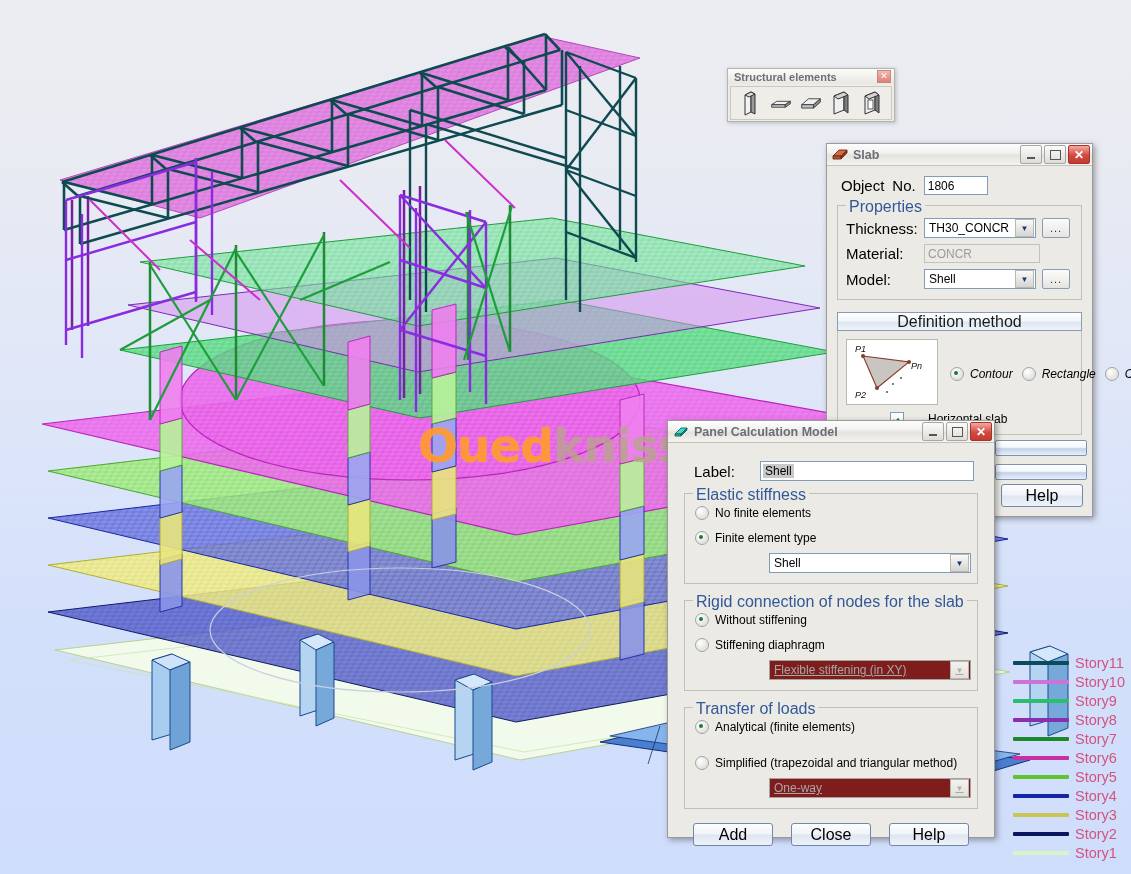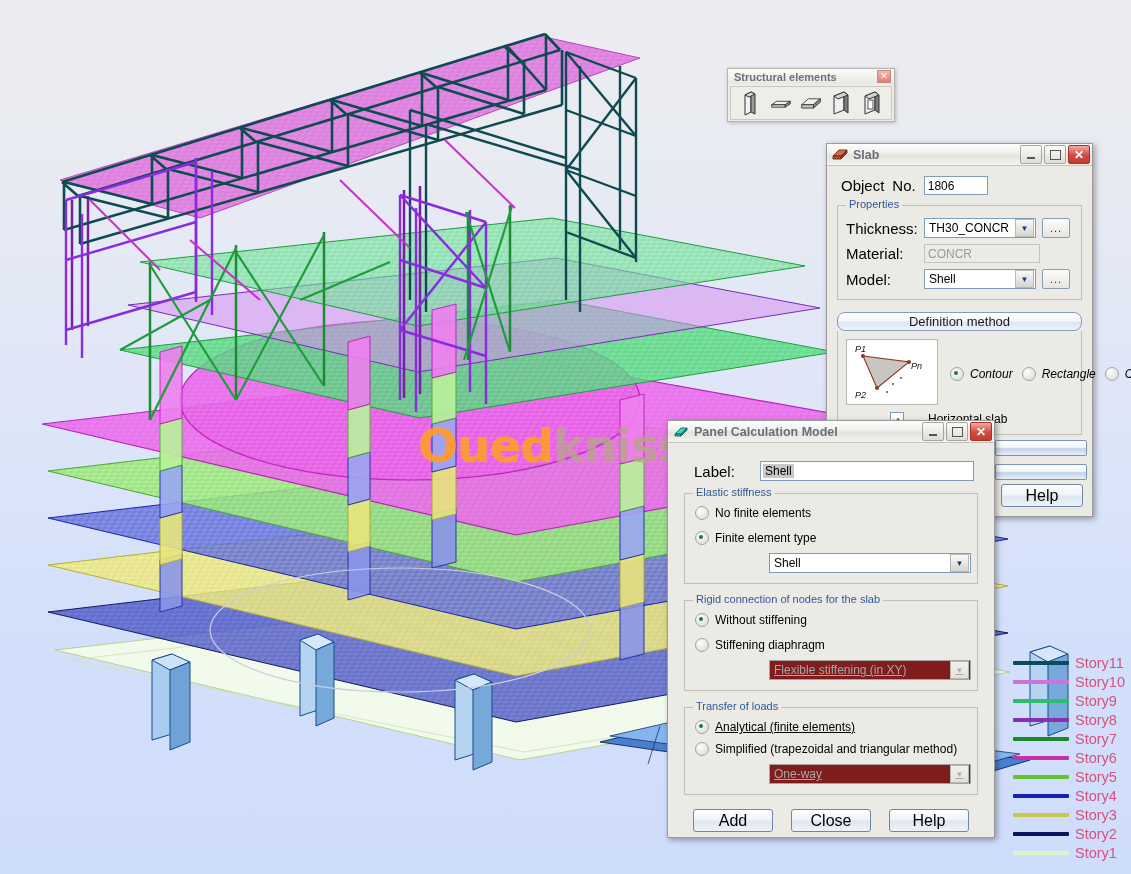--- a/index.html
+++ b/index.html
@@ -52,21 +52,21 @@
     background:linear-gradient(to bottom,#f5a9a4,#d24a3f 55%,#c33b30);
     border:1px solid #a63229;color:#fff;font-size:12px;font-weight:bold;
   }
   .wbtn .minbar{width:8px;height:2px;background:#555;margin-top:6px;}
   .wbtn .maxsq{width:9px;height:8px;border:1.5px solid #555;}
 
   
   .grp{position:relative;border:1px solid #c0c0bb;margin:0;}
   .grp>.grp-lbl{
     position:absolute;top:-8px;left:8px;background:#eceae4;
-    padding:0 3px;color:#31589a;font-size:11px;
+    padding:0 3px;color:#31589a;font-size:16px;
   }
 
   
   .lbl{font-size:15px;color:#000;}
   .txtfield{
     background:#fff;border:1px solid #7f9db9;height:17px;
     display:flex;align-items:center;padding:0 3px;font-size:12px;
   }
   .txtfield.disabled{background:#eceae4;color:#9b9b9b;border:1px solid #c3c3bd;}
   .combo{
@@ -119,24 +119,24 @@
     height:21px;border:1px solid #6f87a8;border-radius:3px;
     background:linear-gradient(to bottom,#fcfdfe 0%,#f0f3f8 48%,#dfe6f1 52%,#eef2f8 100%);
     display:flex;align-items:center;justify-content:center;
     font-size:16px;color:#000;
   }
   .bluebar{
     height:14px;border:1px solid #7d93b4;border-radius:2px;
     background:linear-gradient(to bottom,#ffffff 0%,#f4f7fb 45%,#c3d2e9 55%,#e9eff7 100%);
   }
   .sectbtn{
-    height:17px;border:1px solid #8a9cb5;border-radius:8px;
+    height:17px;border:1px solid #8a9cb5;border-radius:0;
     background:linear-gradient(to bottom,#fdfefe 0%,#f3f6fa 47%,#dde6f2 53%,#eff3f9 100%);
     display:flex;align-items:center;justify-content:center;
-    font-size:13px;color:#1a1a1a;
+    font-size:16px;color:#1a1a1a;
   }
 
   
   #palette{left:727px;top:68px;width:166px;height:52px;background:#edece7;
     border:1px solid #b5b4ae;box-shadow:1px 1px 4px rgba(0,0,0,0.22);}
   #palette .pal-title{
     height:15px;display:flex;align-items:center;padding:0 3px 0 6px;
     background:linear-gradient(to bottom,#fbfbf9,#e8e7e1);
   }
   #palette .pal-title span{font-size:11px;font-weight:bold;color:#6f6f7a;flex:1;}
@@ -643,21 +643,21 @@
         <span>Stiffening diaphragm</span>
       </div>
       <div class="combo disabled" style="width:200px;margin-left:74px;">
         <span class="cval">Flexible stiffening (in XY)</span>
         <span class="carrow">▼</span>
       </div>
     </div>
 
     <div class="grp" style="padding:12px 10px 10px 10px;margin:16px 4px 0 4px;">
       <div class="grp-lbl">Transfer of loads</div>
-      <div class="radio" style="margin-bottom:8px;text-decoration:underline;">
+      <div class="radio" style="margin-bottom:22px;">
         <span class="rdot on"></span>
         <span>Analytical (finite elements)</span>
       </div>
       <div class="radio" style="margin-bottom:8px;">
         <span class="rdot"></span>
         <span>Simplified (trapezoidal and triangular method)</span>
       </div>
       <div class="combo disabled" style="width:200px;margin-left:74px;">
         <span class="cval">One-way</span>
         <span class="carrow">▼</span>

